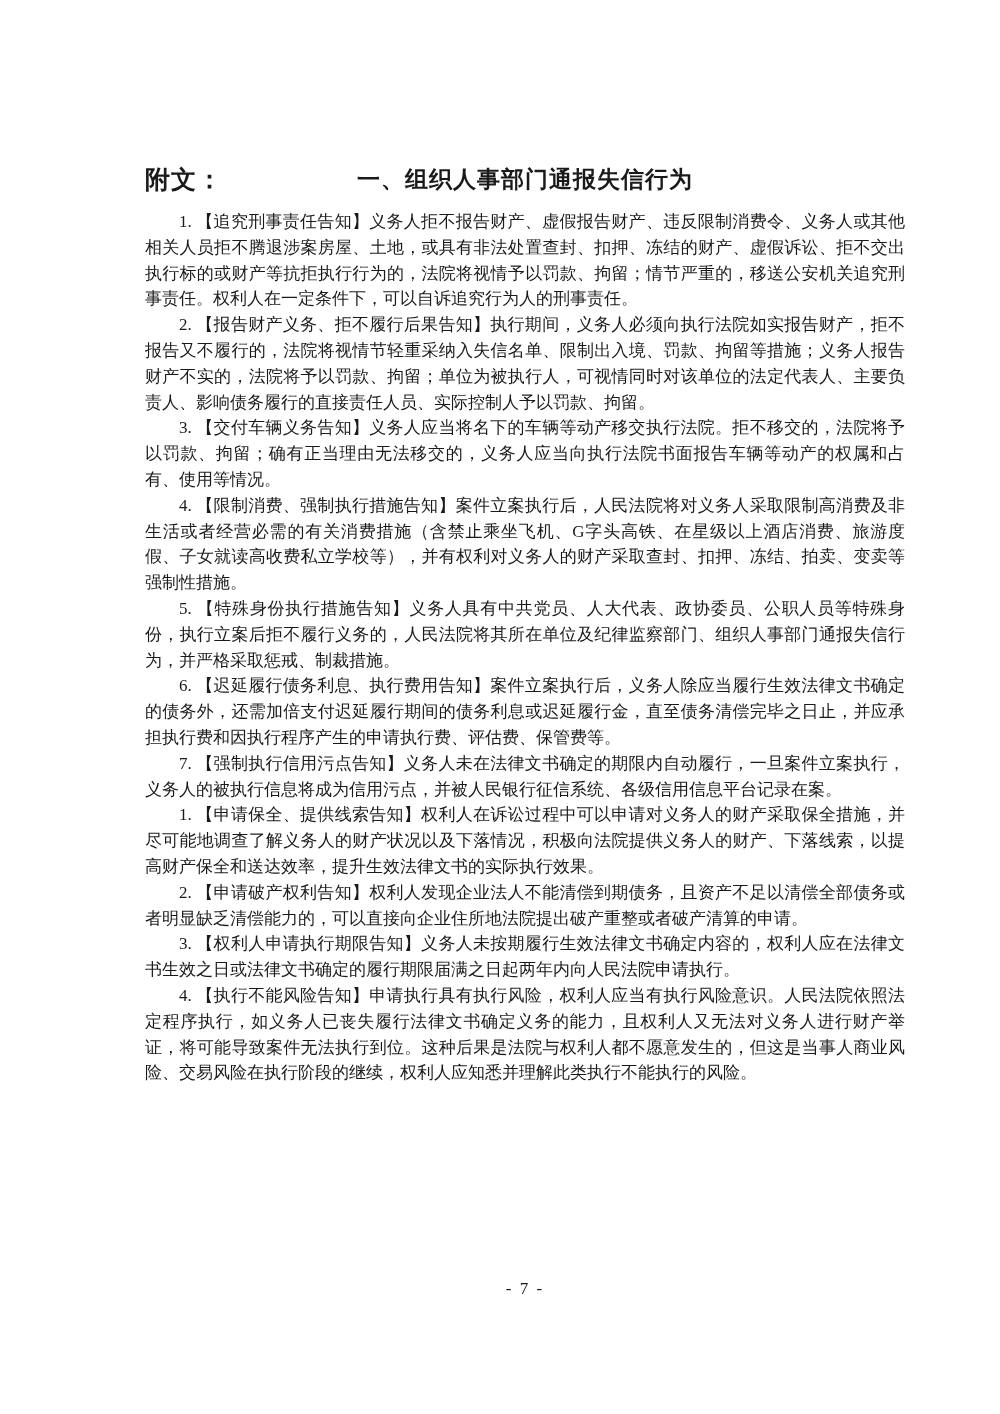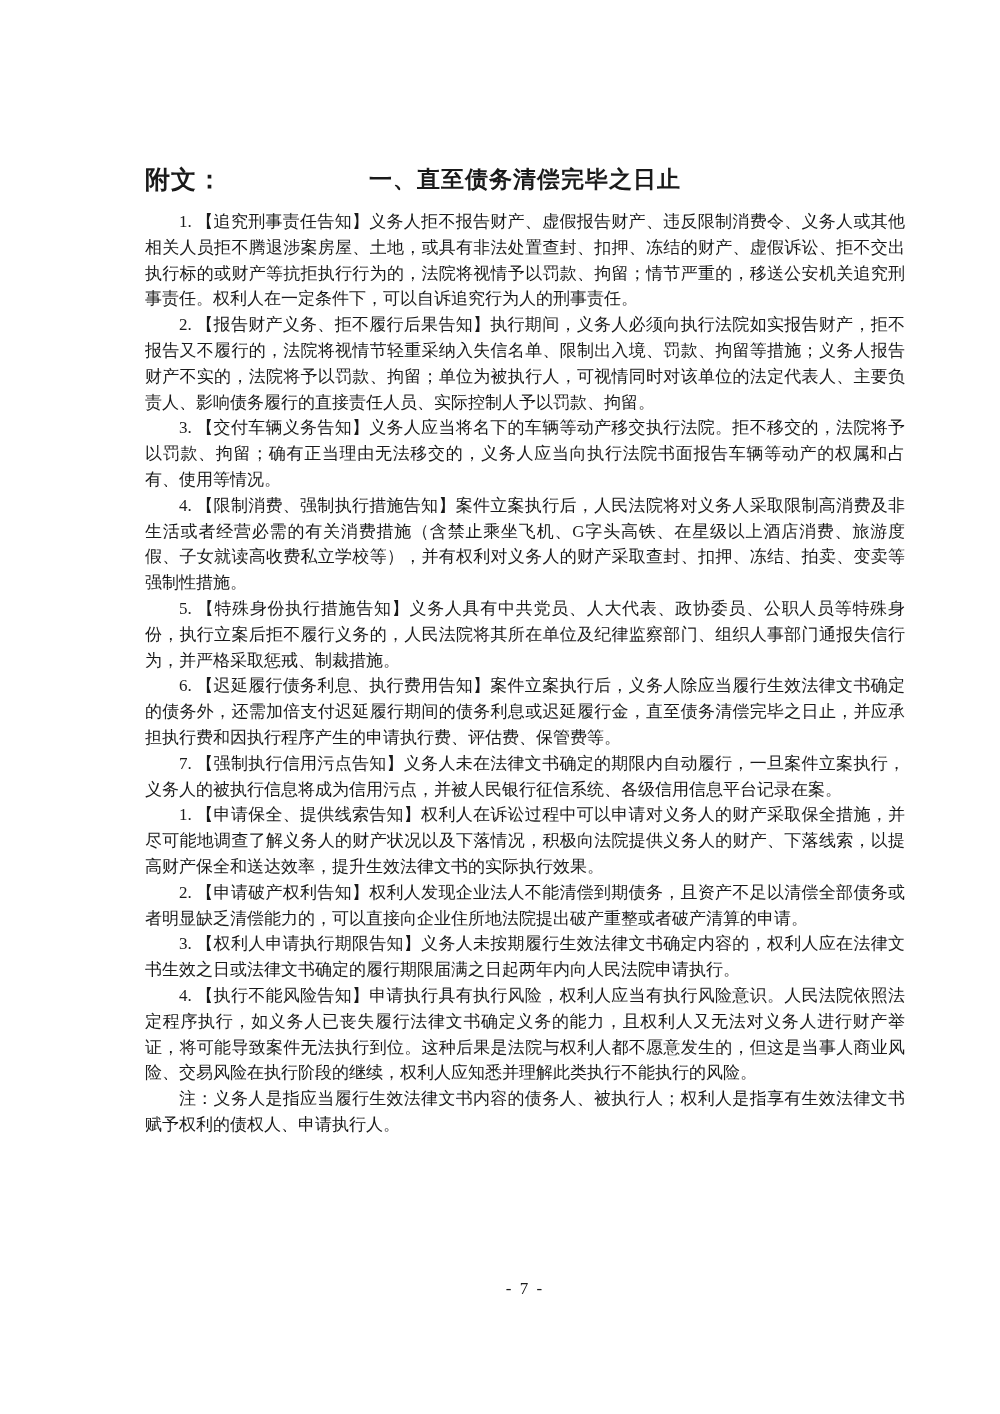--- a/index.html
+++ b/index.html
@@ -67,38 +67,37 @@
   }
 </style>
 </head>
 <body>
 
 <div class="page">
   <div class="content">
 
     <div class="title-row">
       <span class="attachment-label">附文：</span>
-      <div class="section-title">一、直至债务清偿完毕之日止</div>
+      <div class="section-title">一、组织人事部门通报失信行为</div>
     </div>
 
     <div class="body-text">
       <p>1. 【追究刑事责任告知】义务人拒不报告财产、虚假报告财产、违反限制消费令、义务人或其他相关人员拒不腾退涉案房屋、土地，或具有非法处置查封、扣押、冻结的财产、虚假诉讼、拒不交出执行标的或财产等抗拒执行行为的，法院将视情予以罚款、拘留；情节严重的，移送公安机关追究刑事责任。权利人在一定条件下，可以自诉追究行为人的刑事责任。</p>
       <p>2. 【报告财产义务、拒不履行后果告知】执行期间，义务人必须向执行法院如实报告财产，拒不报告又不履行的，法院将视情节轻重采纳入失信名单、限制出入境、罚款、拘留等措施；义务人报告财产不实的，法院将予以罚款、拘留；单位为被执行人，可视情同时对该单位的法定代表人、主要负责人、影响债务履行的直接责任人员、实际控制人予以罚款、拘留。</p>
       <p>3. 【交付车辆义务告知】义务人应当将名下的车辆等动产移交执行法院。拒不移交的，法院将予以罚款、拘留；确有正当理由无法移交的，义务人应当向执行法院书面报告车辆等动产的权属和占有、使用等情况。</p>
       <p>4. 【限制消费、强制执行措施告知】案件立案执行后，人民法院将对义务人采取限制高消费及非生活或者经营必需的有关消费措施（含禁止乘坐飞机、G字头高铁、在星级以上酒店消费、旅游度假、子女就读高收费私立学校等），并有权利对义务人的财产采取查封、扣押、冻结、拍卖、变卖等强制性措施。</p>
       <p>5. 【特殊身份执行措施告知】义务人具有中共党员、人大代表、政协委员、公职人员等特殊身份，执行立案后拒不履行义务的，人民法院将其所在单位及纪律监察部门、组织人事部门通报失信行为，并严格采取惩戒、制裁措施。</p>
       <p>6. 【迟延履行债务利息、执行费用告知】案件立案执行后，义务人除应当履行生效法律文书确定的债务外，还需加倍支付迟延履行期间的债务利息或迟延履行金，直至债务清偿完毕之日止，并应承担执行费和因执行程序产生的申请执行费、评估费、保管费等。</p>
       <p>7. 【强制执行信用污点告知】义务人未在法律文书确定的期限内自动履行，一旦案件立案执行，义务人的被执行信息将成为信用污点，并被人民银行征信系统、各级信用信息平台记录在案。</p>
     </div>
 
 
     <div class="body-text">
       <p>1. 【申请保全、提供线索告知】权利人在诉讼过程中可以申请对义务人的财产采取保全措施，并尽可能地调查了解义务人的财产状况以及下落情况，积极向法院提供义务人的财产、下落线索，以提高财产保全和送达效率，提升生效法律文书的实际执行效果。</p>
       <p>2. 【申请破产权利告知】权利人发现企业法人不能清偿到期债务，且资产不足以清偿全部债务或者明显缺乏清偿能力的，可以直接向企业住所地法院提出破产重整或者破产清算的申请。</p>
       <p>3. 【权利人申请执行期限告知】义务人未按期履行生效法律文书确定内容的，权利人应在法律文书生效之日或法律文书确定的履行期限届满之日起两年内向人民法院申请执行。</p>
       <p>4. 【执行不能风险告知】申请执行具有执行风险，权利人应当有执行风险意识。人民法院依照法定程序执行，如义务人已丧失履行法律文书确定义务的能力，且权利人又无法对义务人进行财产举证，将可能导致案件无法执行到位。这种后果是法院与权利人都不愿意发生的，但这是当事人商业风险、交易风险在执行阶段的继续，权利人应知悉并理解此类执行不能执行的风险。</p>
-      <p>注：义务人是指应当履行生效法律文书内容的债务人、被执行人；权利人是指享有生效法律文书赋予权利的债权人、申请执行人。</p>
     </div>
 
   </div>
 
   <div class="footer-pagenum">- 7 -</div>
 </div>
 
 </body></html>

